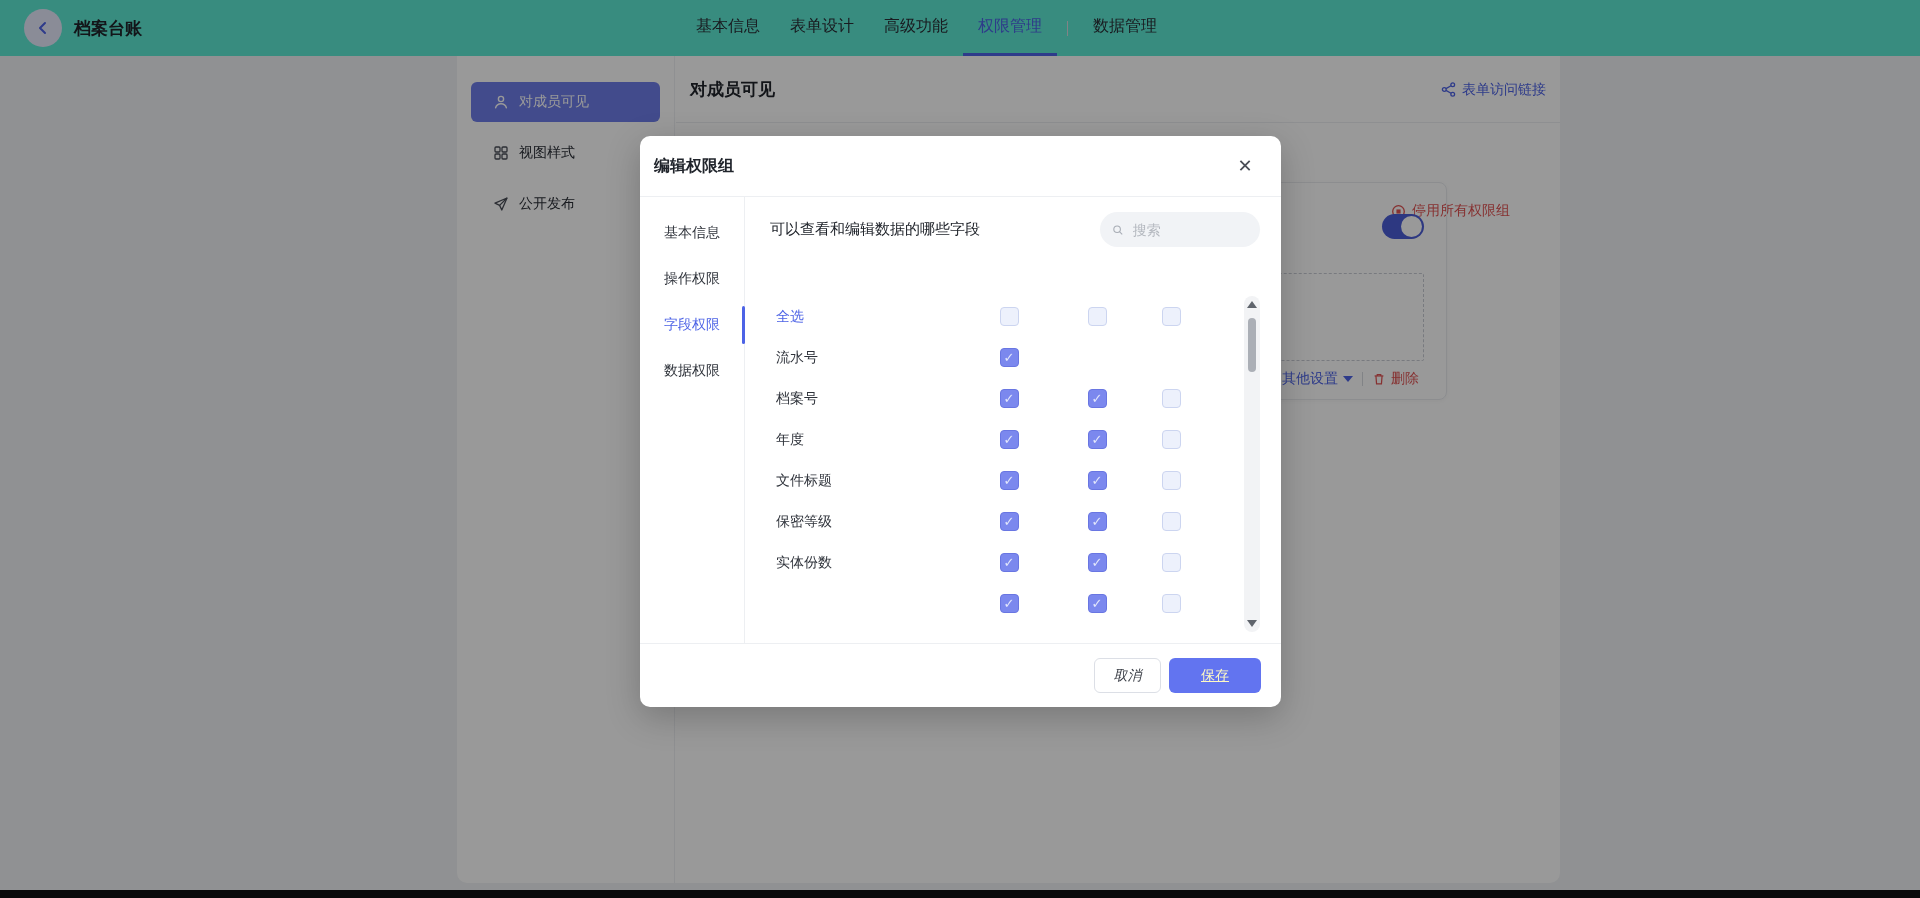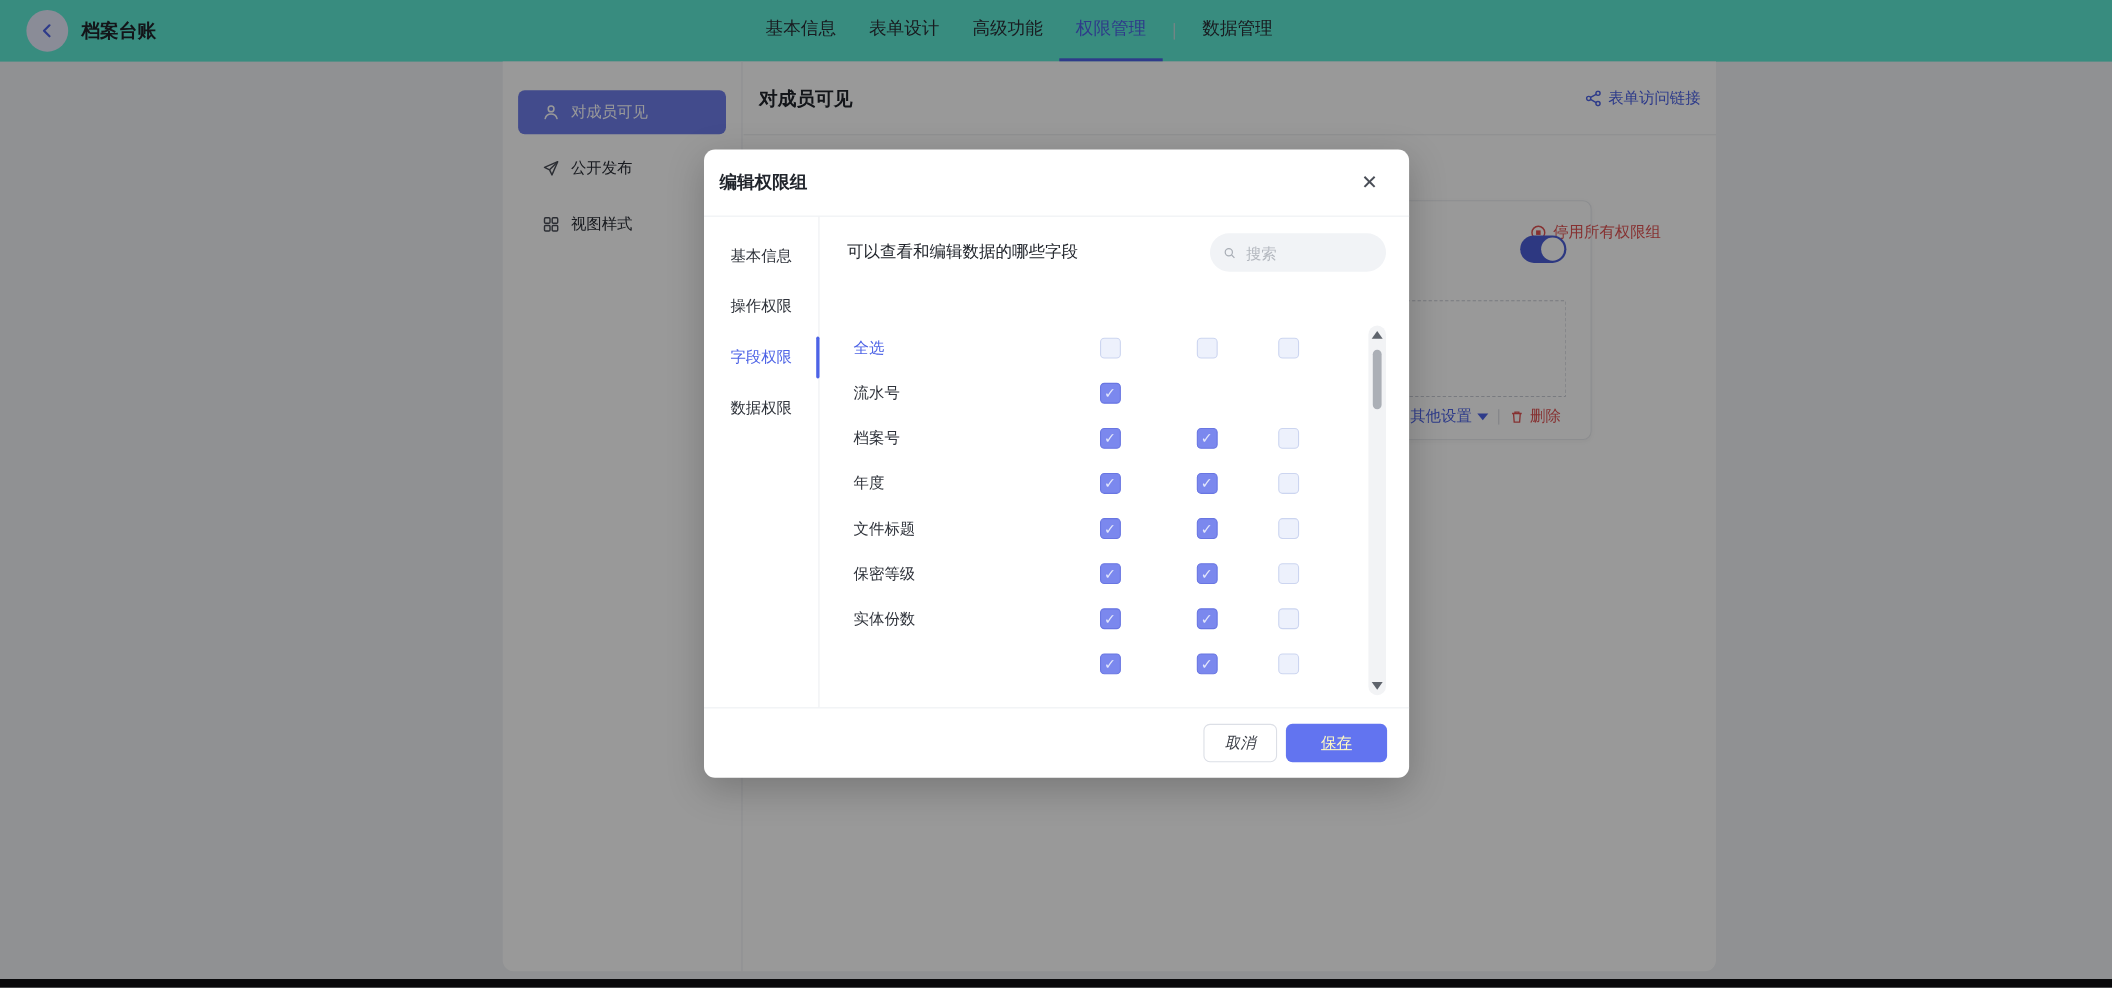--- a/index.html
+++ b/index.html
@@ -130,37 +130,37 @@
         <span class="icon">
           <svg width="16" height="16" viewBox="0 0 16 16" fill="none" stroke="currentColor" stroke-width="1.4" stroke-linecap="round">
             <circle cx="8" cy="5" r="2.6"></circle>
             <path d="M2.6 13.8c0.8-2.9 3-4.1 5.4-4.1s4.6 1.2 5.4 4.1"></path>
           </svg>
         </span>
         <span class="side-label">对成员可见</span>
       </div>
       <div class="side-item">
         <span class="icon">
-          <svg width="16" height="16" viewBox="0 0 16 16" fill="none" stroke="currentColor" stroke-width="1.3" stroke-linejoin="round">
-            <path d="M14 2 L2 7.2 L6.6 9.4 L8.8 14 Z"></path>
-            <path d="M6.6 9.4 L14 2"></path>
-          </svg>
-        </span>
-        <span class="side-label">公开发布</span>
-      </div>
-      <div class="side-item">
-        <span class="icon">
           <svg width="16" height="16" viewBox="0 0 16 16" fill="none" stroke="currentColor" stroke-width="1.3">
             <rect x="2" y="2" width="5" height="5" rx="1"></rect>
             <rect x="9" y="2" width="5" height="5" rx="1"></rect>
             <rect x="2" y="9" width="5" height="5" rx="1"></rect>
             <rect x="9" y="9" width="5" height="5" rx="1"></rect>
           </svg>
         </span>
         <span class="side-label">视图样式</span>
+      </div>
+      <div class="side-item">
+        <span class="icon">
+          <svg width="16" height="16" viewBox="0 0 16 16" fill="none" stroke="currentColor" stroke-width="1.3" stroke-linejoin="round">
+            <path d="M14 2 L2 7.2 L6.6 9.4 L8.8 14 Z"></path>
+            <path d="M6.6 9.4 L14 2"></path>
+          </svg>
+        </span>
+        <span class="side-label">公开发布</span>
       </div>
     </div>
 
   <div class="main-head">
     <div class="content-title">对成员可见</div>
     <div class="share-link">
       <svg width="15" height="15" viewBox="0 0 16 16" fill="none" stroke="currentColor" stroke-width="1.4">
           <circle cx="12.5" cy="3" r="2"></circle>
           <circle cx="3.5" cy="8" r="2"></circle>
           <circle cx="12.5" cy="13" r="2"></circle>

